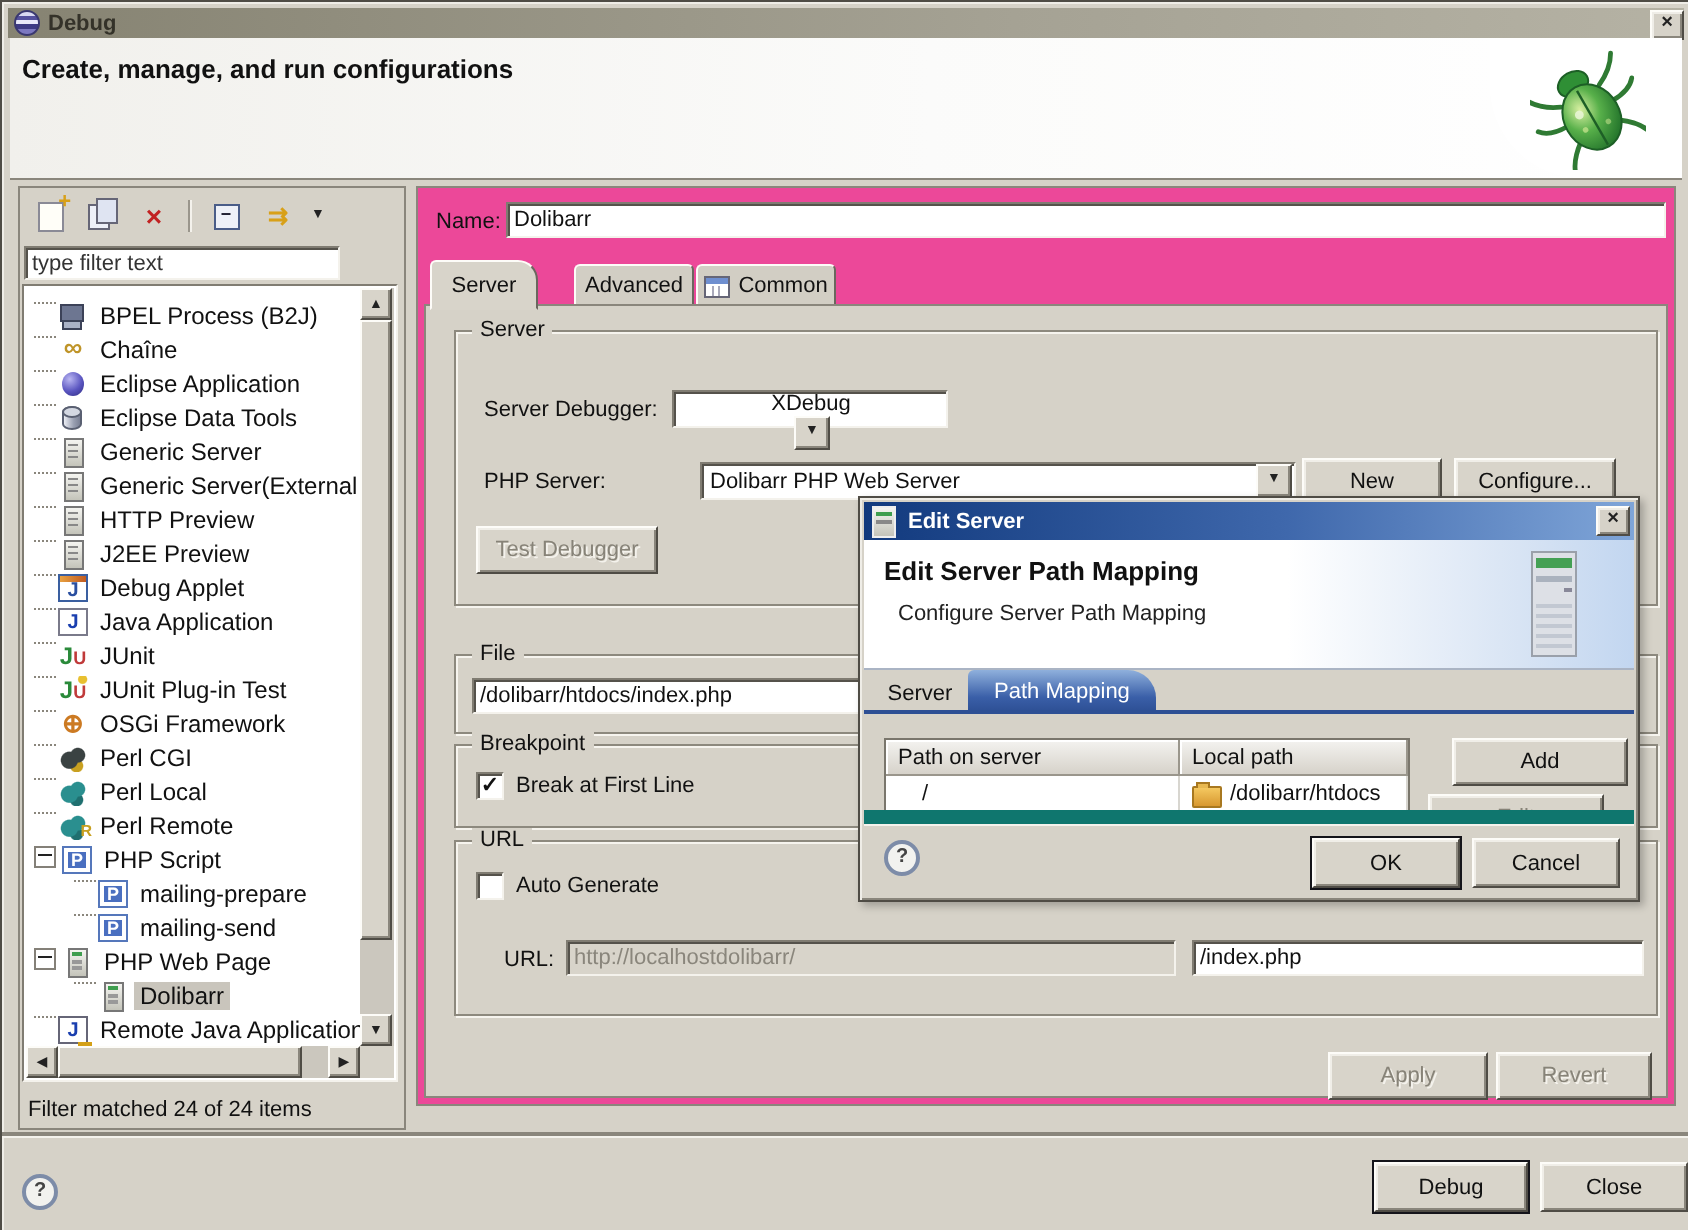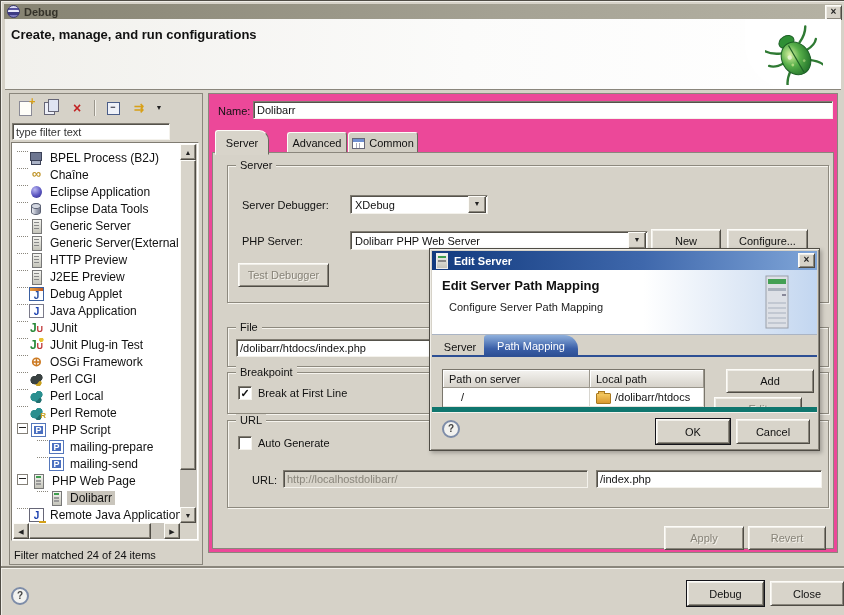--- a/index.html
+++ b/index.html
@@ -161,21 +161,21 @@
   .pm-hcell{background:linear-gradient(#f4f3f0,#d6d2ca);border-right:1px solid #9a968c;border-bottom:1px solid #9a968c;
     box-shadow:inset 1px 1px 0 #fff;font-size:11px;color:#111;display:flex;align-items:center;padding-left:6px;box-sizing:border-box;}
   .pm-row{display:flex;height:18px;border-bottom:1px solid #e4e2dc;}
   .pm-cell{font-size:11px;color:#111;display:flex;align-items:center;gap:4px;padding-left:6px;box-sizing:border-box;border-right:1px solid #d8d6d0;}
   .c1{width:147px;flex:none;}
   .c2{flex:1;}
   .pm-cell.c1{padding-left:18px;}
   .folder-icon{width:13px;height:9px;background:linear-gradient(#f4c860,#d89830);border:1px solid #a87820;border-radius:1px;position:relative;flex:none;margin-top:2px;}
   .folder-icon::before{content:"";position:absolute;top:-3px;left:1px;width:5px;height:2px;background:#e8b850;border:1px solid #a87820;border-bottom:none;}
   .dlg-bottom{position:absolute;left:2px;right:2px;bottom:2px;height:36px;background:#d6d2c8;
-    border-top:5px solid #0f766e;box-shadow:inset 0 1px 0 #f4f2ec;z-index:5;}
+    border-top:7px solid #0f766e;box-shadow:inset 0 1px 0 #f4f2ec;z-index:5;}
   
 </style>
 </head>
 <body>
 
 <div id="window">
 
   <div class="titlebar">
     <span class="eclipse-icon"></span>
     <span class="title">Debug</span>
@@ -374,21 +374,21 @@
     <div class="tab inactive" style="left:121px;top:38px;width:68px;height:20px;">
       <span class="tbl-icon"></span>
       <span>Common</span>
     </div>
 
     <div class="content-box">
 
       <div class="group" style="left:14px;top:12px;width:600px;height:136px;">
         <span class="legend">Server</span>
         <span class="lbl" style="left:14px;top:33px;">Server Debugger:</span>
-        <div class="field combo" style="left:122px;top:29px;width:130px;height:17px;">
+        <div class="field combo" style="left:108px;top:29px;width:130px;height:17px;flex-direction:column;">
           <span class="val">XDebug</span>
           <span class="combo-btn"></span>
         </div>
         <span class="lbl" style="left:14px;top:69px;">PHP Server:</span>
         <div class="field combo" style="left:122px;top:65px;width:290px;height:17px;">
           <span class="val">Dolibarr PHP Web Server</span>
           <span class="combo-btn"></span>
         </div>
         <div class="btn" style="left:423px;top:63px;width:68px;height:21px;">New</div>
         <div class="btn" style="left:499px;top:63px;width:79px;height:21px;">Configure...</div>

